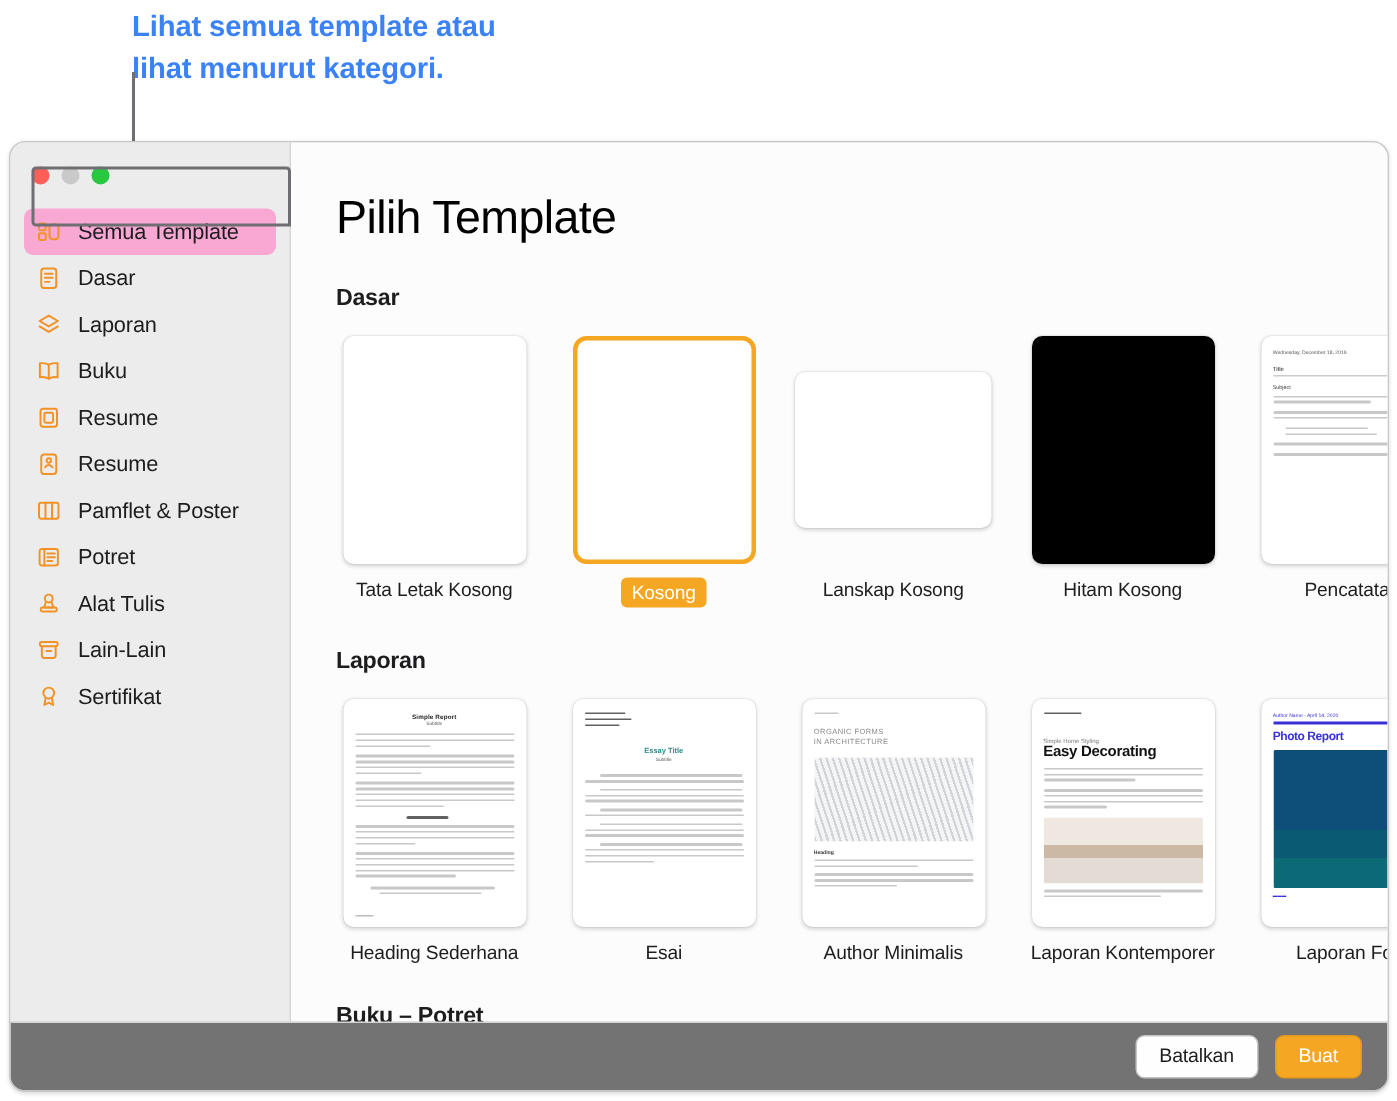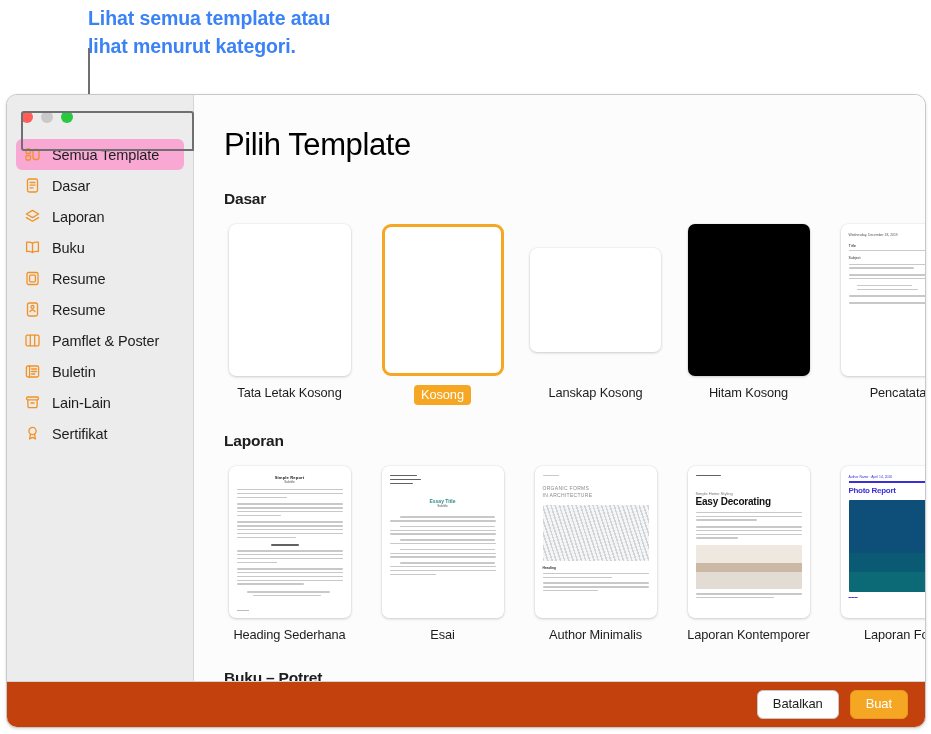--- a/index.html
+++ b/index.html
@@ -169,21 +169,21 @@
     font-size: 4.2px; font-weight: bold; color: #222;
     text-align: center; letter-spacing: .1px;
   }
   .mini-sub { font-size: 3.2px; color: #555; text-align: center; margin-bottom: 5px; }
   .img-box { width: 100%; border-radius: 1px; }
 
   
   .footer {
     height: 46px;
     flex: 0 0 46px;
-    background: #c2410c;
+    background: #737373;
     border-top: 1px solid #d4d4d4;
     display: flex;
     align-items: center;
     justify-content: flex-end;
     gap: 11px;
     padding-right: 17px;
   }
   .btn {
     font-size: 13px;
     border-radius: 6px;
@@ -293,21 +293,31 @@
             <div class="side-item">
               <span class="side-icon">
                 <svg width="17" height="17" viewBox="0 0 17 17">
                   <rect x="2.4" y="3" width="12.2" height="11" rx="1.5" fill="none" stroke="currentColor" stroke-width="1.3" stroke-linecap="round" stroke-linejoin="round"></rect>
                   <line x1="5.6" y1="3" x2="5.6" y2="14" fill="none" stroke="currentColor" stroke-width="1.3" stroke-linecap="round" stroke-linejoin="round"></line>
                   <line x1="7.6" y1="6" x2="12.6" y2="6" fill="none" stroke="currentColor" stroke-width="1.3" stroke-linecap="round" stroke-linejoin="round"></line>
                   <line x1="7.6" y1="8.5" x2="12.6" y2="8.5" fill="none" stroke="currentColor" stroke-width="1.3" stroke-linecap="round" stroke-linejoin="round"></line>
                   <line x1="7.6" y1="11" x2="10.8" y2="11" fill="none" stroke="currentColor" stroke-width="1.3" stroke-linecap="round" stroke-linejoin="round"></line>
                 </svg>
               </span>
-              <span>Buletin</span>
+              <span>Potret</span>
+            </div>
+            <div class="side-item">
+              <span class="side-icon">
+                <svg width="17" height="17" viewBox="0 0 17 17">
+                  <circle cx="8.5" cy="5" r="2.6" fill="none" stroke="currentColor" stroke-width="1.3" stroke-linecap="round" stroke-linejoin="round"></circle>
+                  <path d="M6.6 7.3 5.4 11h6.2l-1.2-3.7" fill="none" stroke="currentColor" stroke-width="1.3" stroke-linecap="round" stroke-linejoin="round"></path>
+                  <rect x="3.2" y="11" width="10.6" height="2.6" rx="1" fill="none" stroke="currentColor" stroke-width="1.3" stroke-linecap="round" stroke-linejoin="round"></rect>
+                </svg>
+              </span>
+              <span>Alat Tulis</span>
             </div>
             <div class="side-item">
               <span class="side-icon">
                 <svg width="17" height="17" viewBox="0 0 17 17">
                   <rect x="2.6" y="3" width="11.8" height="2.8" rx="1" fill="none" stroke="currentColor" stroke-width="1.3" stroke-linecap="round" stroke-linejoin="round"></rect>
                   <path d="M3.9 5.8v6.4a1.4 1.4 0 0 0 1.4 1.4h6.4a1.4 1.4 0 0 0 1.4-1.4V5.8" fill="none" stroke="currentColor" stroke-width="1.3" stroke-linecap="round" stroke-linejoin="round"></path>
                   <line x1="6.9" y1="9" x2="10.1" y2="9" fill="none" stroke="currentColor" stroke-width="1.3" stroke-linecap="round" stroke-linejoin="round"></line>
                 </svg>
               </span>
               <span>Lain-Lain</span>

